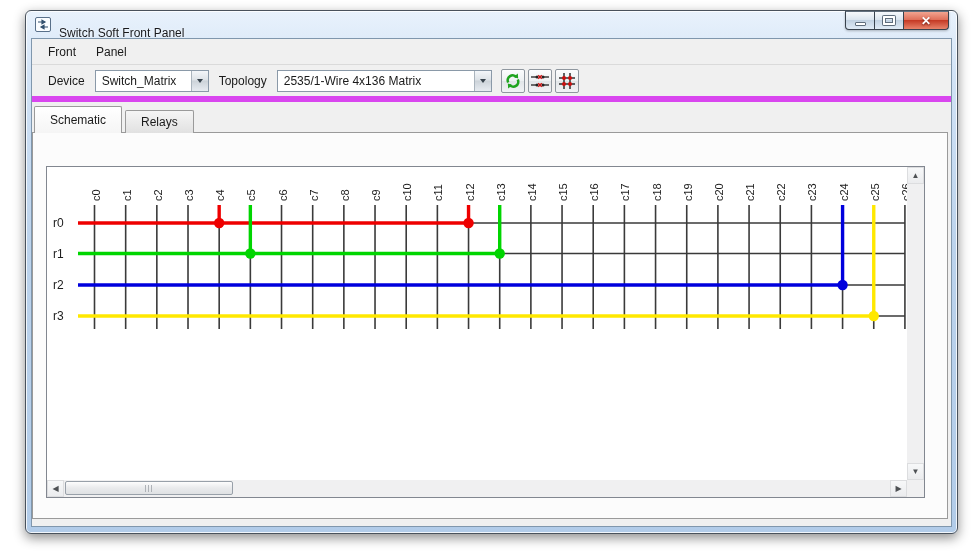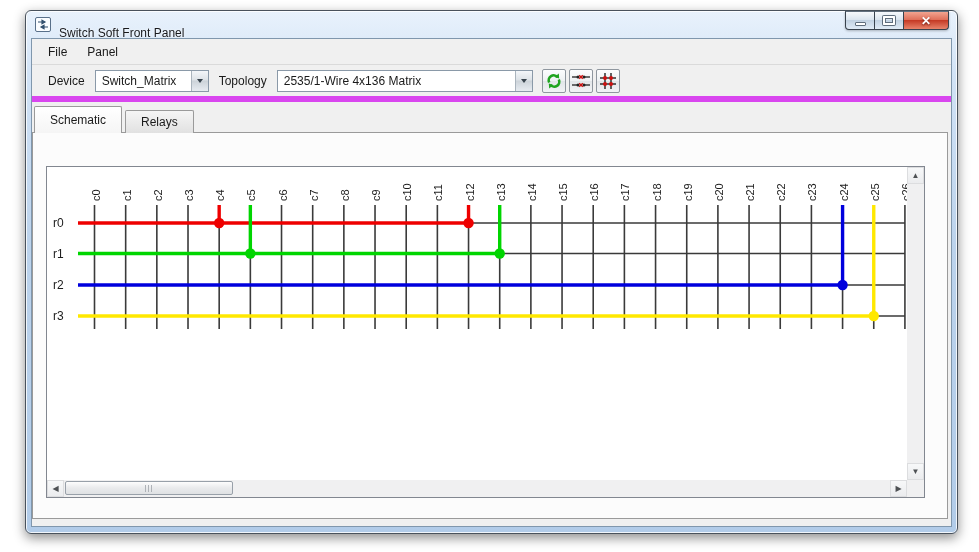--- a/index.html
+++ b/index.html
@@ -42,21 +42,21 @@
   .menubar { height:26px; display:flex; align-items:center; padding-left:6px;
     border-bottom:1px solid #dadada; }
   .menu-item { padding:5px 10px; }
 
   .toolbar { height:37px; display:flex; align-items:center; padding-left:16px;
     border-bottom:6px solid #d946ef; }
   .tb-label { margin-right:10px; }
   .combo { height:22px; background:#ffffff; border:1px solid #8a99a8;
     display:flex; align-items:center; }
   .combo-device { width:114px; margin-right:10px; }
-  .combo-topology { width:256px; margin-right:6px; }
+  .combo-topology { width:215px; margin-right:6px; }
   .combo-val { flex:1; padding:0 6px; white-space:nowrap; overflow:hidden; }
   .combo-dd { width:17px; height:20px; border-left:1px solid #aab4bd;
     background:linear-gradient(#f3f6f9,#dde2e7 45%,#ccd3d9 50%,#e7ecf1);
     display:flex; align-items:center; justify-content:center; }
   .dd-arrow { width:0; height:0; border:3.5px solid transparent;
     border-top:4.5px solid #37424c; margin-top:4px; }
 
   .tool-btn { width:24px; height:24px; margin-left:3px; border:1px solid #8f979f;
     border-radius:2px; display:flex; align-items:center; justify-content:center;
     background:linear-gradient(#fcfdfe,#eef1f3 48%,#e2e6e9 52%,#f1f3f5); }
@@ -113,21 +113,21 @@
         </div>
       <div class="wc wc-close">
           <span class="glyph-close">✕</span>
         </div>
     </div>
   </div>
 
   <div class="client">
 
     <div class="menubar">
-        <div class="menu-item">File</div>
+        <div class="menu-item">Front</div>
         <div class="menu-item">Panel</div>
       </div>
 
     <div class="toolbar">
       <span class="tb-label">Device</span>
       <div class="combo combo-device">
         <span class="combo-val">Switch_Matrix</span>
         <span class="combo-dd">
             <span class="dd-arrow"></span>
           </span>

